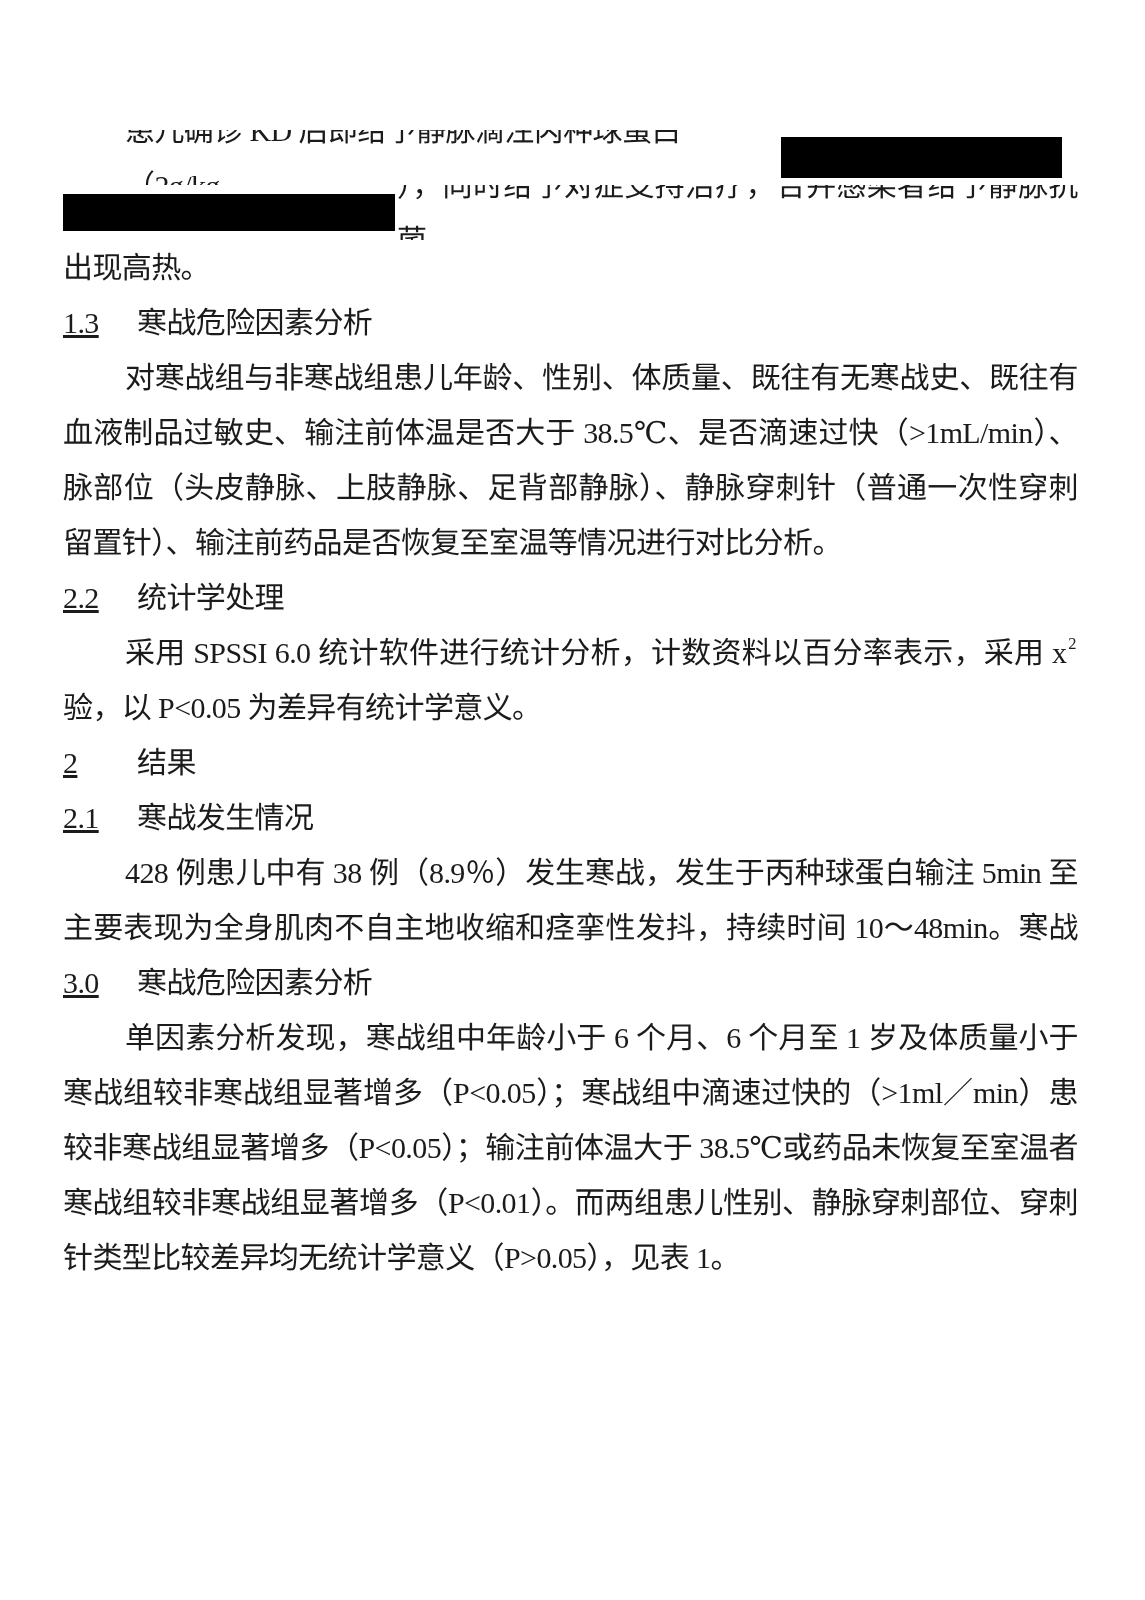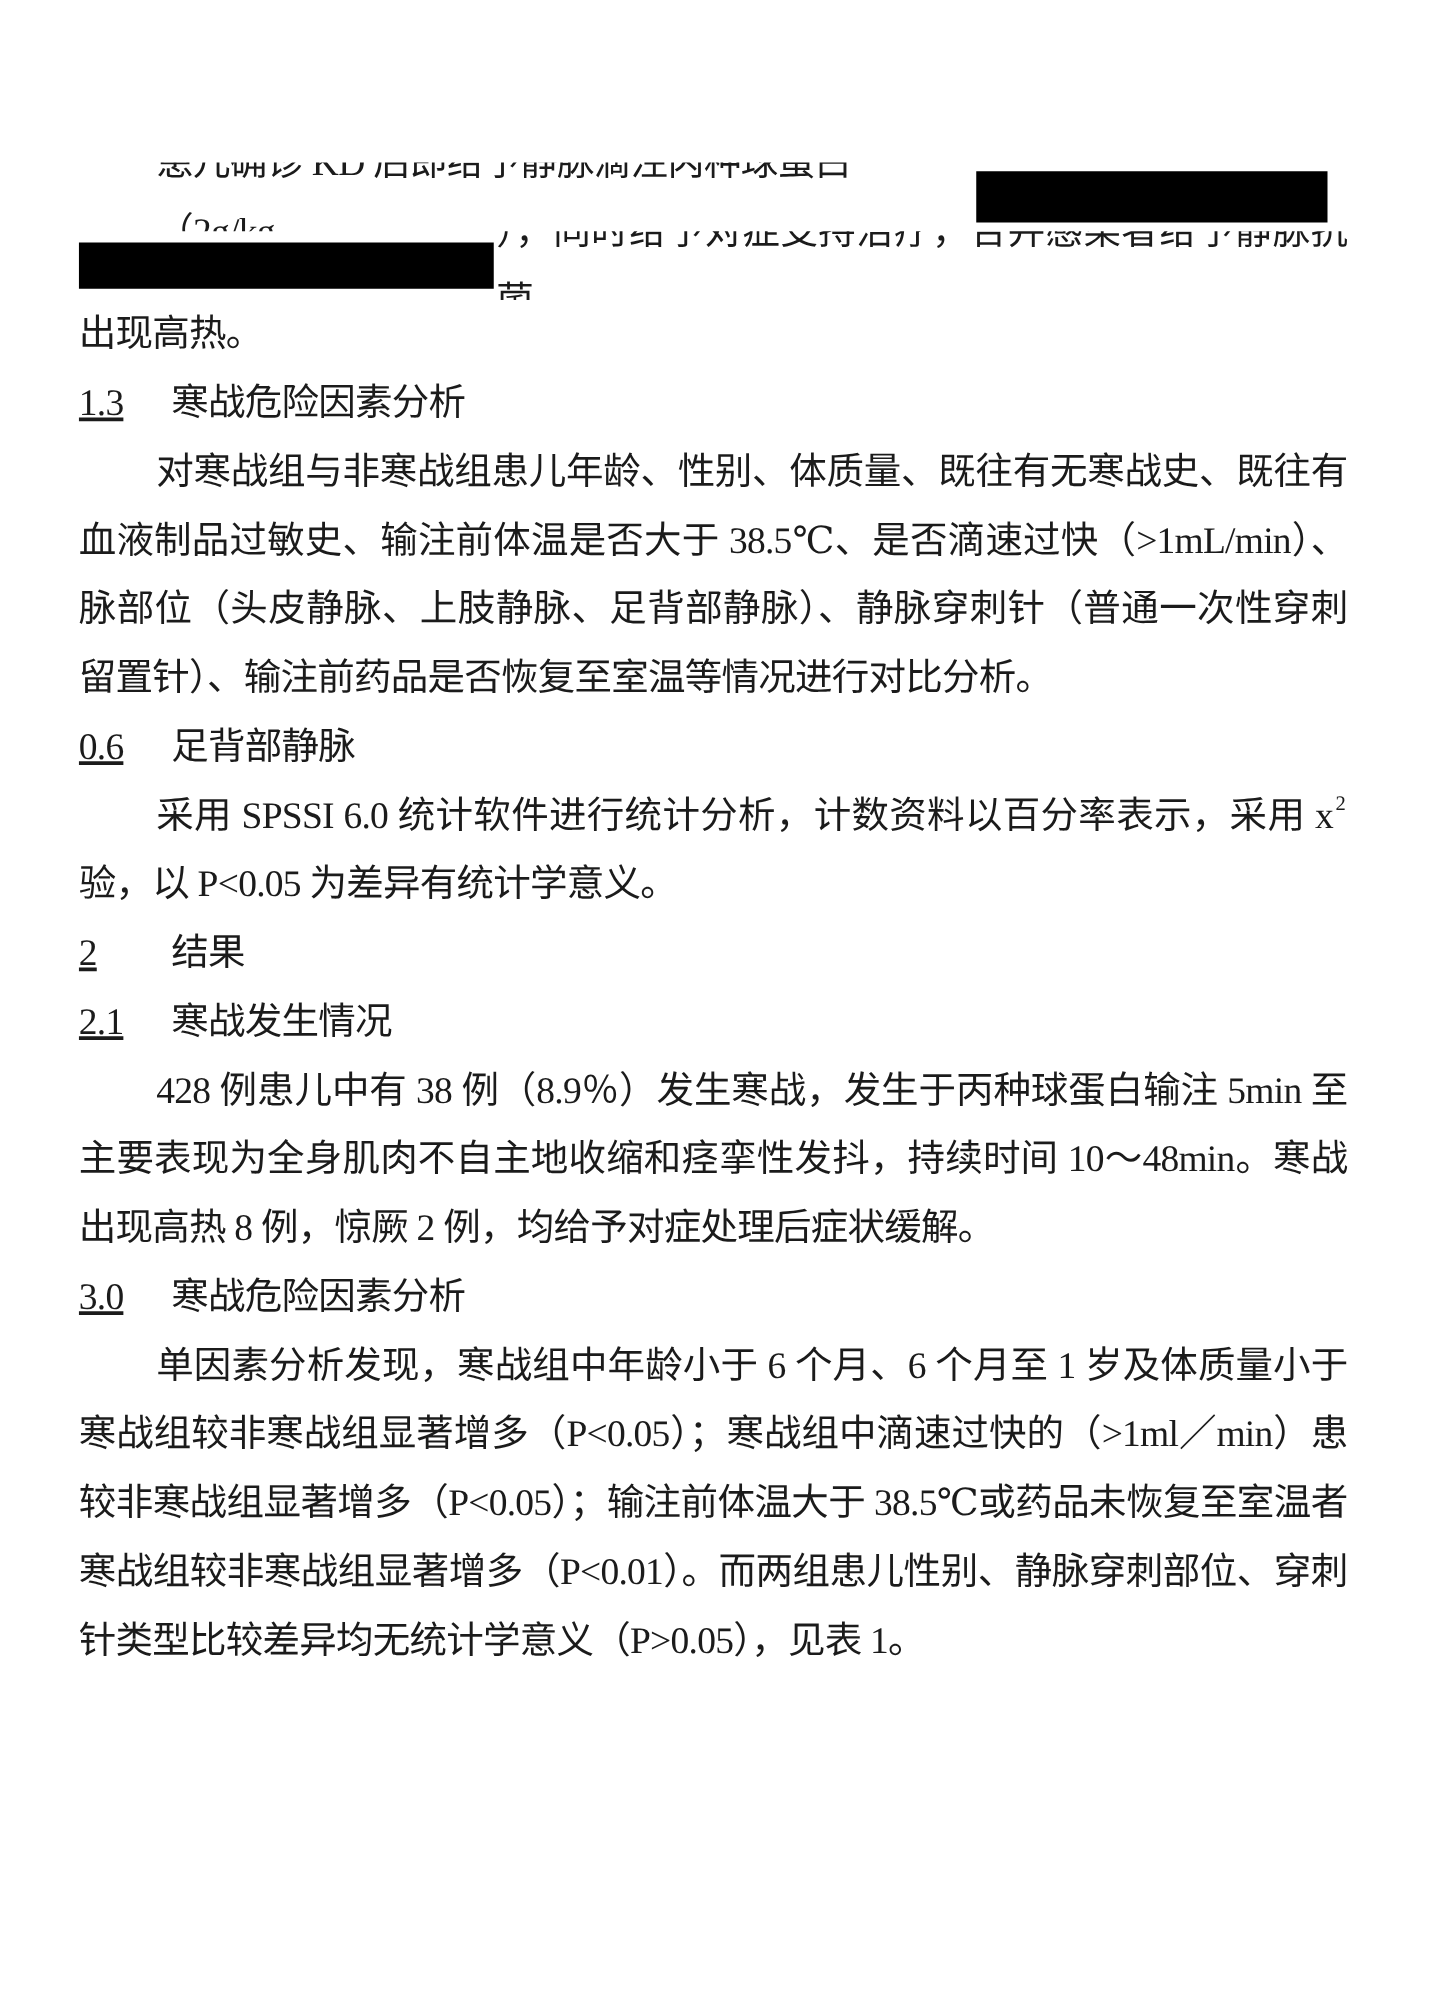--- a/index.html
+++ b/index.html
@@ -86,28 +86,27 @@
       <div class="line flexline">
         <span class="redact" style="width: 332px; height: 37px;"></span>
         <span class="fill">），同时给予对症支持治疗，合并感染者给予静脉抗菌</span>
       </div>
       <div class="line">出现高热。</div>
       <div class="line"><span class="hnum">1.3</span><span>寒战危险因素分析</span></div>
       <div class="line indent just">对寒战组与非寒战组患儿年龄、性别、体质量、既往有无寒战史、既往有无</div>
       <div class="line just">血液制品过敏史、输注前体温是否大于 38.5℃、是否滴速过快（&gt;1mL/min）、静</div>
       <div class="line just">脉部位（头皮静脉、上肢静脉、足背部静脉）、静脉穿刺针（普通一次性穿刺针、</div>
       <div class="line">留置针）、输注前药品是否恢复至室温等情况进行对比分析。</div>
-      <div class="line"><span class="hnum">0.6</span><span>足背部静脉</span></div>
+      <div class="line"><span class="hnum">2.2</span><span>统计学处理</span></div>
       <div class="line indent just">采用 SPSSI 6.0 统计软件进行统计分析，计数资料以百分率表示，采用 x<sup>2</sup>检</div>
       <div class="line">验，以 P&lt;0.05 为差异有统计学意义。</div>
       <div class="line"><span class="hnum">2</span><span>结果</span></div>
       <div class="line"><span class="hnum">2.1</span><span>寒战发生情况</span></div>
       <div class="line indent just">428 例患儿中有 38 例（8.9％）发生寒战，发生于丙种球蛋白输注 5min 至 2h，</div>
       <div class="line just">主要表现为全身肌肉不自主地收缩和痉挛性发抖，持续时间 10～48min。寒战后</div>
-      <div class="line">出现高热 8 例，惊厥 2 例，均给予对症处理后症状缓解。</div>
       <div class="line"><span class="hnum">3.0</span><span>寒战危险因素分析</span></div>
       <div class="line indent just">单因素分析发现，寒战组中年龄小于 6 个月、6 个月至 1 岁及体质量小于 5kg</div>
       <div class="line just">寒战组较非寒战组显著增多（P&lt;0.05）；寒战组中滴速过快的（&gt;1ml／min）患儿</div>
       <div class="line just">较非寒战组显著增多（P&lt;0.05）；输注前体温大于 38.5℃或药品未恢复至室温者</div>
       <div class="line just">寒战组较非寒战组显著增多（P&lt;0.01）。而两组患儿性别、静脉穿刺部位、穿刺</div>
       <div class="line">针类型比较差异均无统计学意义（P&gt;0.05），见表 1。</div>
     </div>
 </div>
 
 </body></html>

